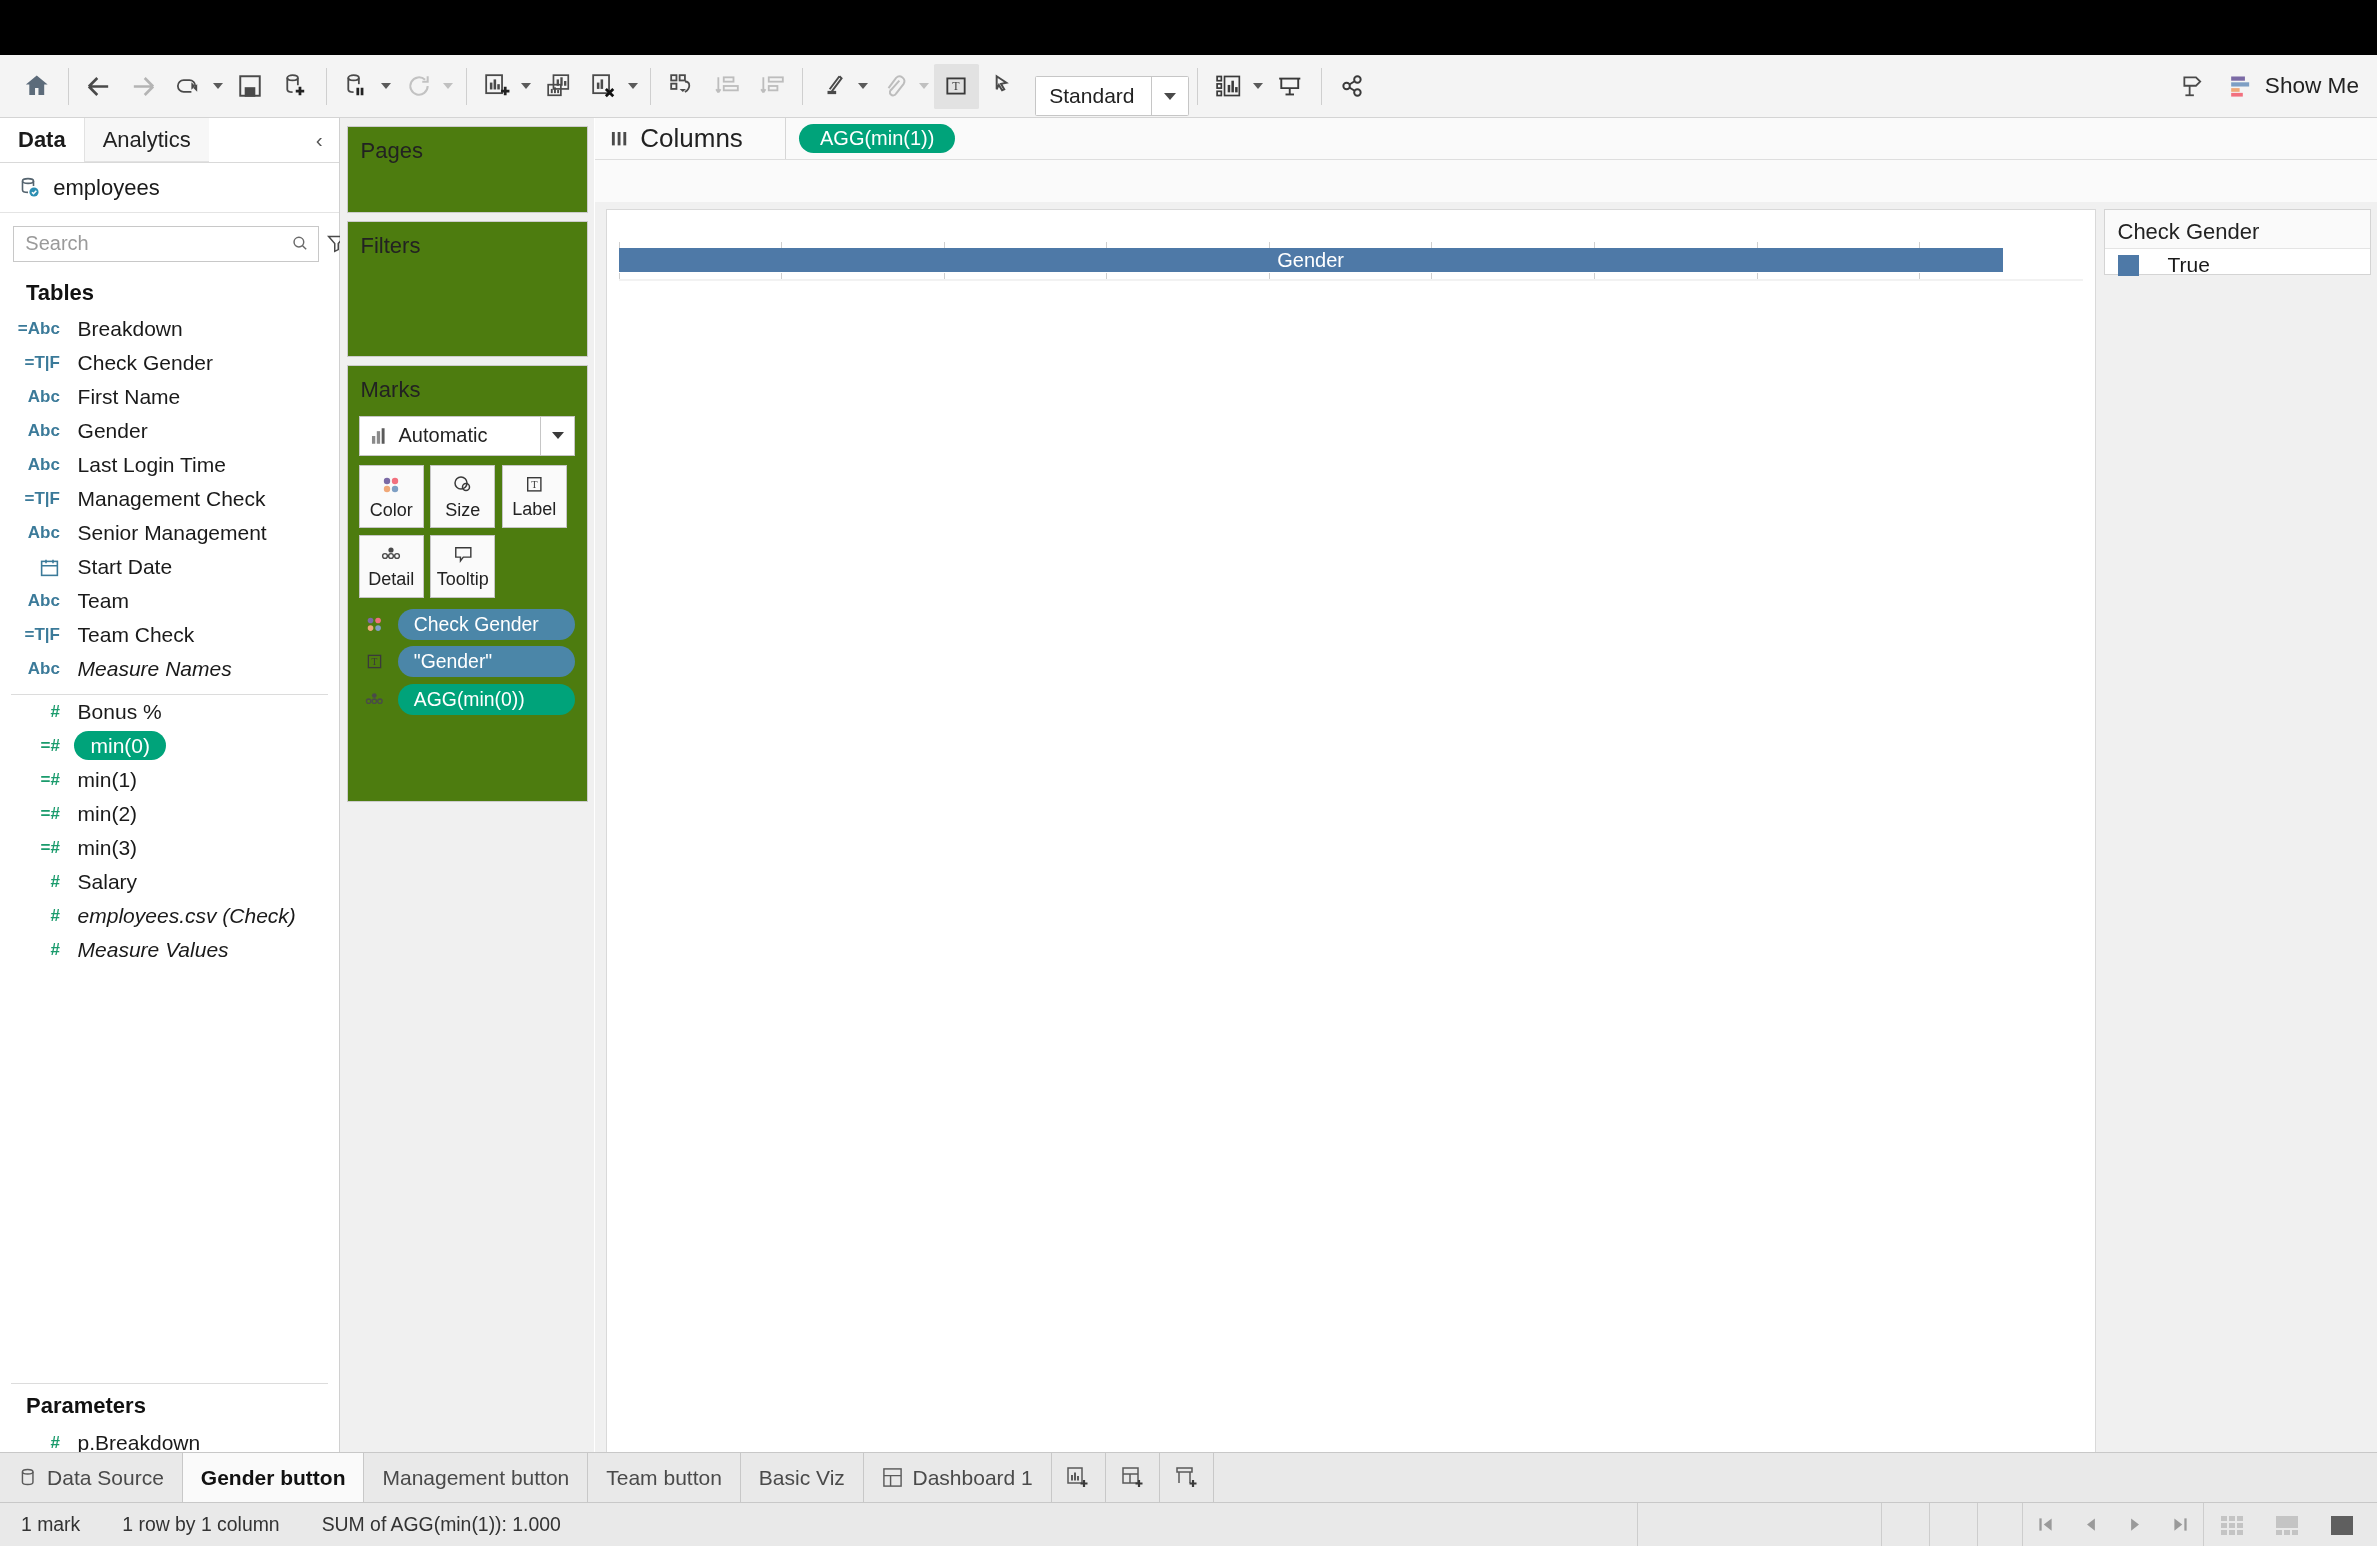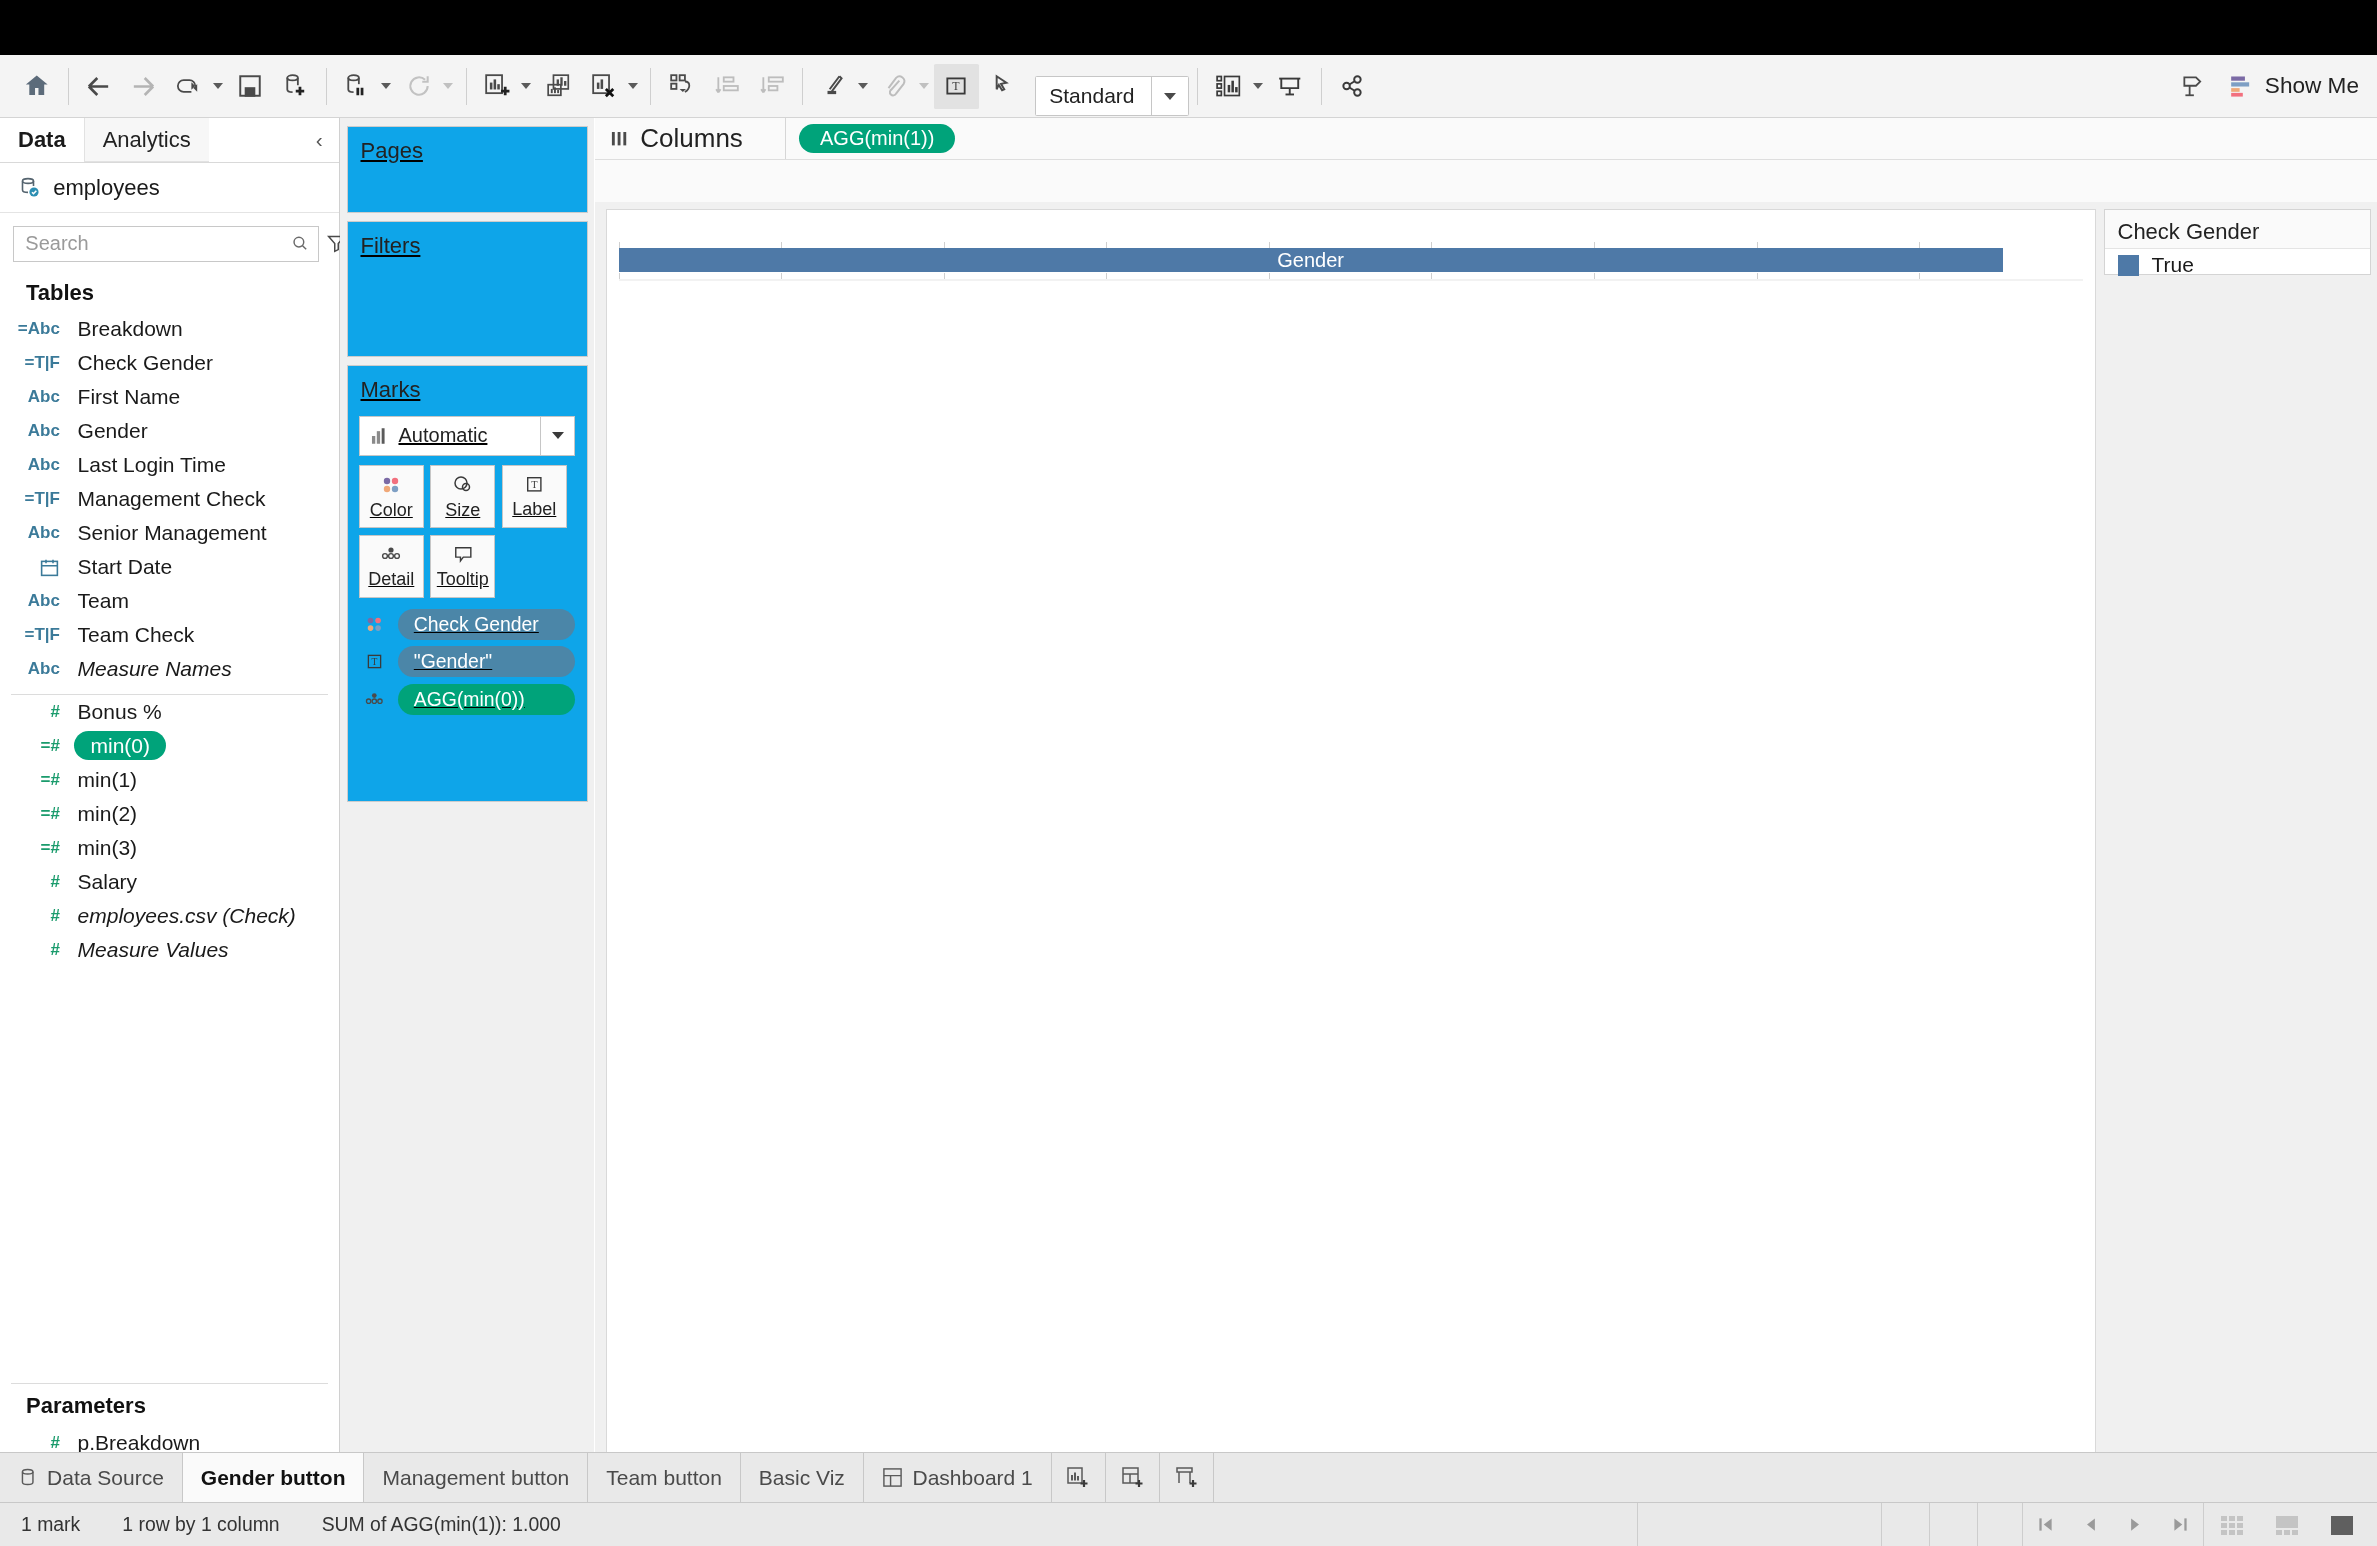--- a/index.html
+++ b/index.html
@@ -140,21 +140,21 @@
   .params {
     position: absolute; left: 0; bottom: 0; width: 100%;
   }
 
   
   .cards {
     position: absolute; left: 340px; top: 118px; width: 254px; height: 1361px;
     background: #f0f0f0; padding: 8px 6.5px;
   }
   .card {
-    background: #0ea5e9; border: 0.8px solid #cccccc; margin-bottom: 8px; text-decoration: underline;
+    background: #4d7c0f; border: 0.8px solid #cccccc; margin-bottom: 8px;
   }
   .card-title { font-size: 22px; color: #222; padding: 10.5px 0 0 13px; }
   .card-pages { height: 87px; }
   .card-filters { height: 136px; }
   .card-marks { height: 437px; }
 
   .mark-type {
     margin: 13px 11.3px 0 11.3px; height: 40px;
     border: 0.8px solid #c6c6c6; background: #fff;
     display: flex; align-items: center; font-size: 20px; color: #222;
@@ -224,21 +224,21 @@
     display: flex; align-items: center; justify-content: center;
     font-size: 20px;
   }
   .baseline { position: absolute; left: 0; right: 0; top: 37px; height: 2.4px; background: #f2f2f2; }
 
   .legend {
     width: 267px; flex: 0 0 267px; background: #fff; border: 0.8px solid #d4d4d4;
     height: 66px;
   }
   .legend-title { font-size: 22px; color: #222; padding: 9.7px 0 0 13px; background: #fafafa; height: 39px; border-bottom: 0.8px solid #e4e4e4;}
-  .legend-item { display: flex; align-items: center; gap: 13px; padding: 4.9px 0 0 13px; font-size: 21px; color: #1a1a1a; }
+  .legend-item { display: flex; align-items: center; gap: 29px; padding: 4.9px 0 0 13px; font-size: 21px; color: #1a1a1a; }
   .swatch { width: 21px; height: 21px; background: #4e79a7; }
 
   
   .tabbar {
     position: absolute; left: 0; bottom: 44px; width: 2377px; height: 50px;
     background: #e9e9e9; border-top: 0.8px solid #c8c8c8;
     display: flex; align-items: stretch;
   }
   .wtab {
     display: flex; align-items: center; gap: 9.7px;

